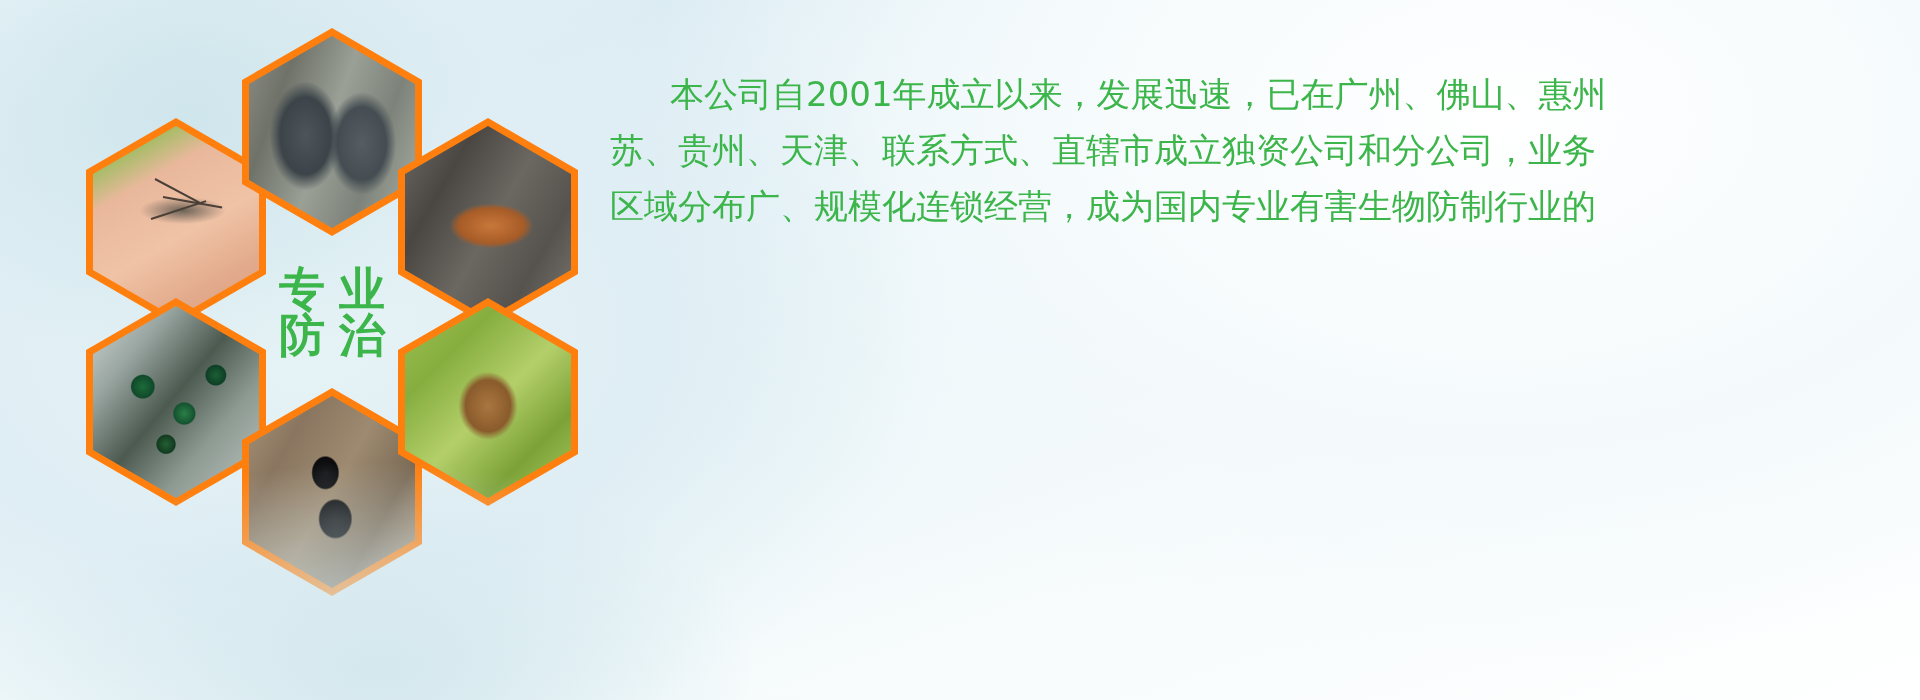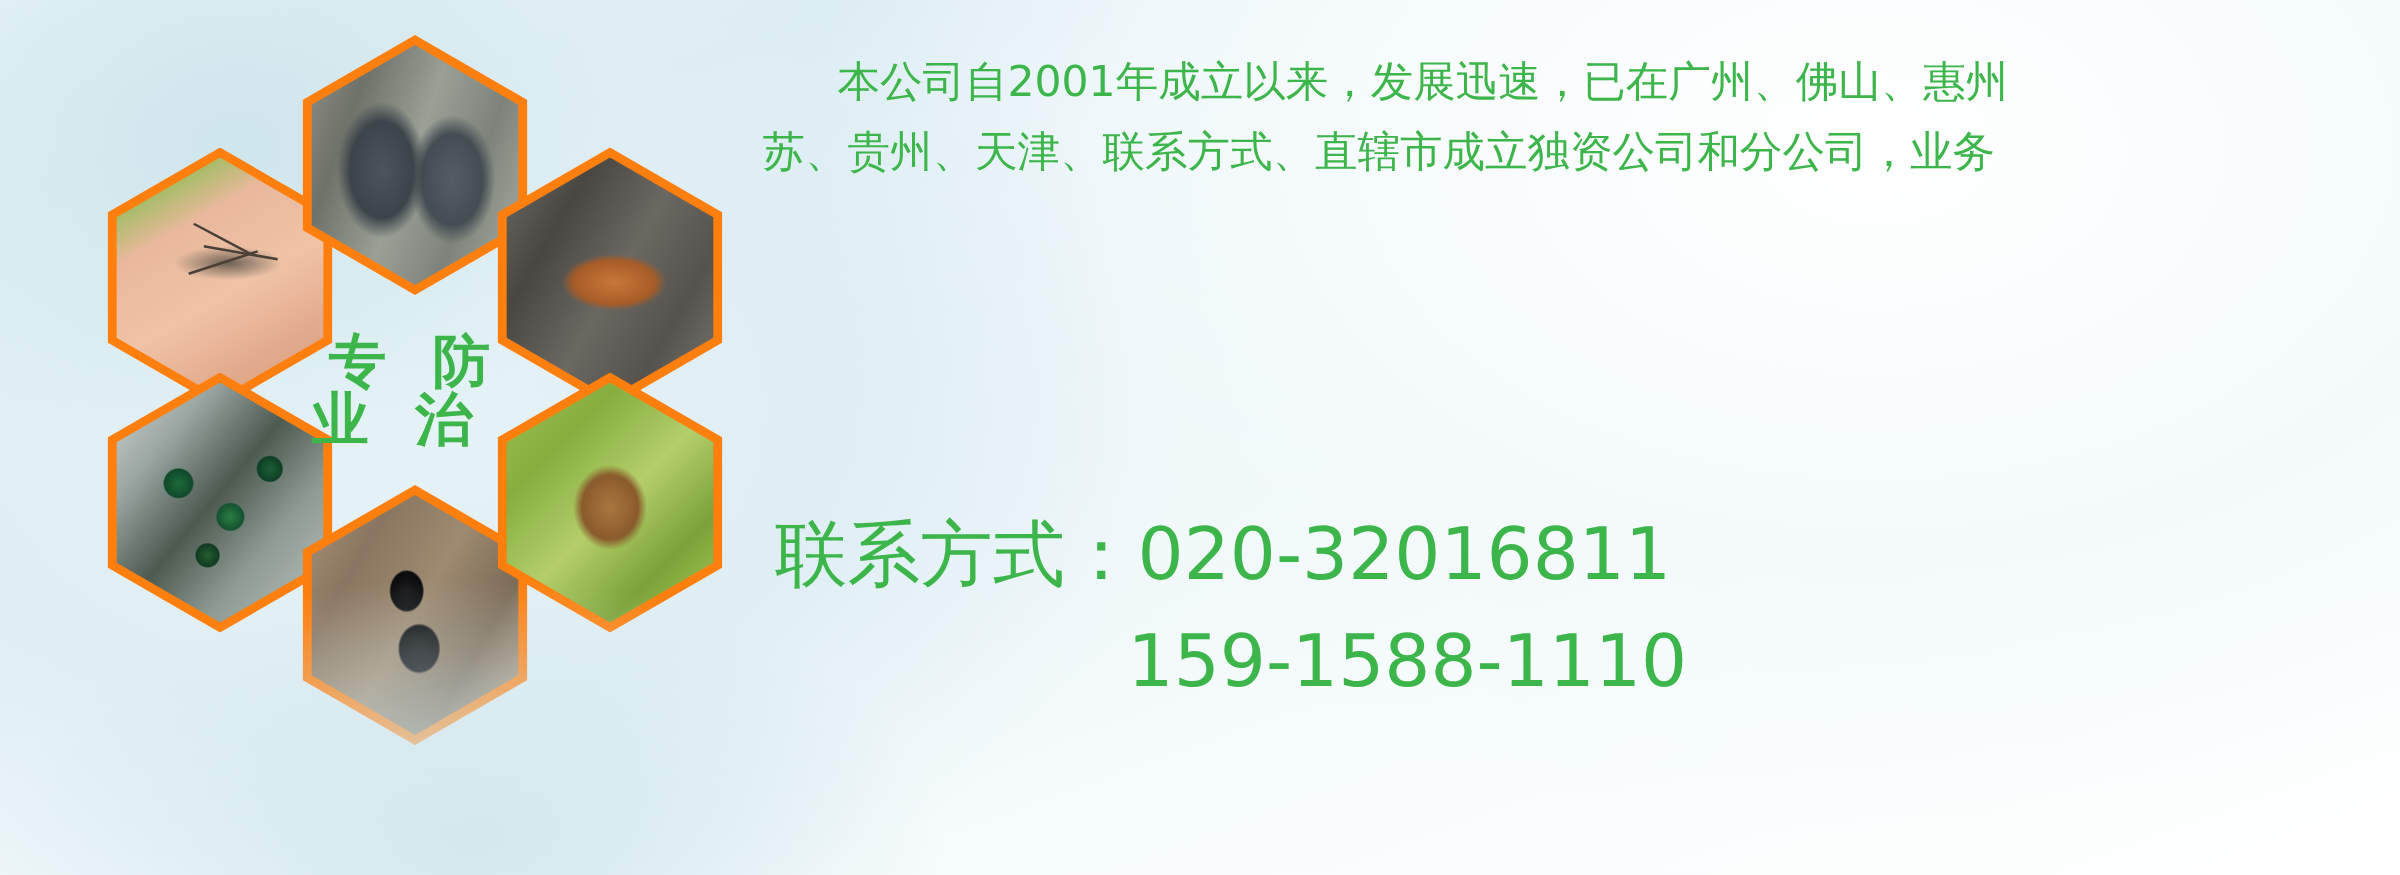--- a/index.html
+++ b/index.html
@@ -84,37 +84,37 @@
       linear-gradient(120deg,#a89277 0%,#8a7660 24%,#9d8a70 50%,#7b6a55 74%,#b3a189 100%);
   }
   .ph-stink{
     background:
       radial-gradient(ellipse 40px 46px at 50% 52%, #a9763f 0%, #8a5b2c 56%, rgba(138,91,44,0) 74%),
       linear-gradient(135deg,#9cc04f 0%,#86ae3f 26%,#b4cf6a 52%,#7ca237 76%,#a8c95c 100%);
   }
 
   .hex-label{
     position:absolute;left:0;top:0;width:100%;height:100%;
-    display:flex;flex-direction:row;align-items:center;justify-content:center;
+    display:flex;flex-direction:column;align-items:center;justify-content:center;
   }
   .hex-label span{
     color:#3cb54a;font-size:46px;font-weight:700;letter-spacing:14px;
     text-indent:14px;line-height:1;
     font-family:"DejaVu Sans","Liberation Sans",sans-serif;
   }
 
   
   #body-copy{
     position:absolute;left:610px;top:38px;width:1310px;
   }
   .copy-line{
     color:#3cb54a;font-size:34px;line-height:56px;white-space:pre;
     font-family:"DejaVu Sans","Liberation Sans",sans-serif;
   }
-  .copy-line.indent{text-indent:60px;}
+  .copy-line.indent{text-indent:60px;margin-top:28px;}
 
   #contact{position:absolute;left:620px;top:400px;width:1300px;}
   .contact-line{
     color:#3cb54a;font-size:58px;line-height:86px;white-space:pre;
     font-family:"DejaVu Sans","Liberation Sans",sans-serif;font-weight:400;
   }
   .contact-line.second{padding-left:282px;}
 </style>
 </head>
 <body>
@@ -170,20 +170,17 @@
           <span>防治</span>
         </div>
       </div>
     </div>
 
   </div>
 
   <div id="body-copy">
     <div class="copy-line indent">本公司自2001年成立以来，发展迅速，已在广州、佛山、惠州</div>
     <div class="copy-line">苏、贵州、天津、联系方式、直辖市成立独资公司和分公司，业务</div>
+    <div class="copy-line">区域分布广、规模化连锁经营，成为国内专业有害生物防制行业的</div>
   </div>
 
-  <div id="contact">
-    <div class="contact-line">联系方式：020-32016811</div>
-    <div class="contact-line second">159-1588-1110</div>
-  </div>
 
 </div>
 
 </body></html>

